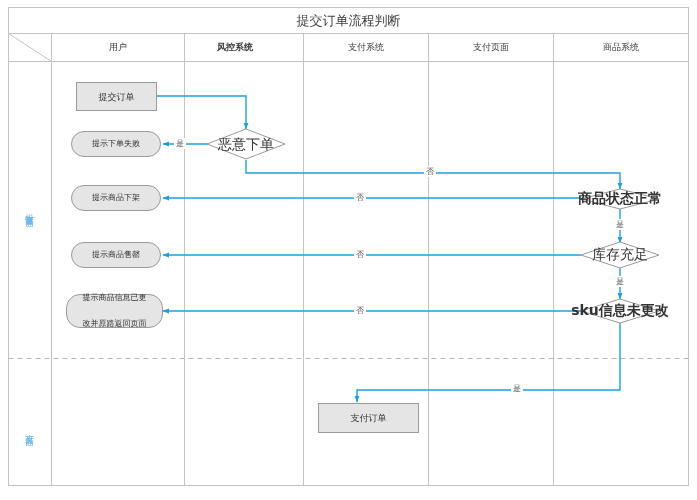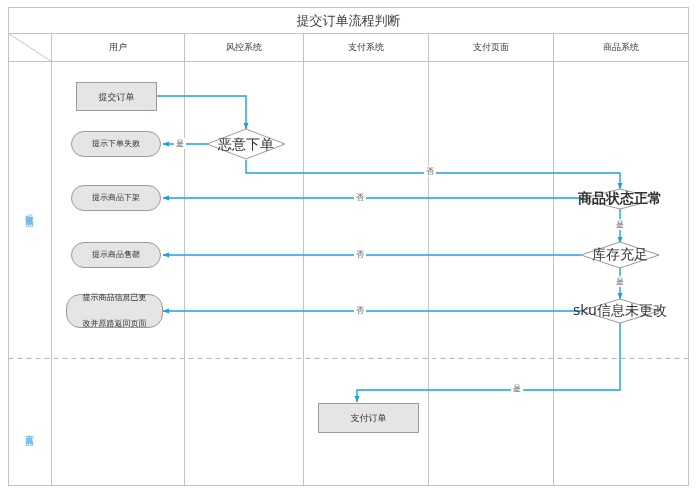--- a/index.html
+++ b/index.html
@@ -154,21 +154,21 @@
     </g>
   </svg>
 
   <div class="title-bar" style="left:9px; top:8px; width:679px; height:25px;">
     <span>提交订单流程判断</span>
   </div>
 
   <div class="col-header" style="left:52px; top:34px; width:132px; height:27px;">
     <span>用户</span>
   </div>
-  <div class="col-header" style="left:185px; top:34px; width:118px; height:27px;">
+  <div class="col-header" style="left:176px; top:34px; width:118px; height:27px;font-weight:bold;">
     <span>风控系统</span>
   </div>
   <div class="col-header" style="left:304px; top:34px; width:124px; height:27px;">
     <span>支付系统</span>
   </div>
   <div class="col-header" style="left:429px; top:34px; width:124px; height:27px;">
     <span>支付页面</span>
   </div>
   <div class="col-header" style="left:554px; top:34px; width:134px; height:27px;">
     <span>商品系统</span>
@@ -208,21 +208,21 @@
 
   <div class="diamond-label" style="left:207px; top:136px; width:78px; height:17px;">
     <span>恶意下单</span>
   </div>
   <div class="diamond-label" style="left:578px; top:191px; width:84px; height:16px;font-weight:bold;">
     <span>商品状态正常</span>
   </div>
   <div class="diamond-label" style="left:581px; top:247px; width:78px; height:16px;">
     <span>库存充足</span>
   </div>
-  <div class="diamond-label" style="left:576px; top:303px; width:88px; height:16px;">
+  <div class="diamond-label" style="left:576px; top:303px; width:88px; height:16px;font-weight:bold;">
     <span>sku信息未更改</span>
   </div>
 
   <div class="edge-label" style="left:174px; top:138px;">
     <span>是</span>
   </div>
   <div class="edge-label" style="left:424px; top:166px;">
     <span>否</span>
   </div>
   <div class="edge-label" style="left:354px; top:192px;">

